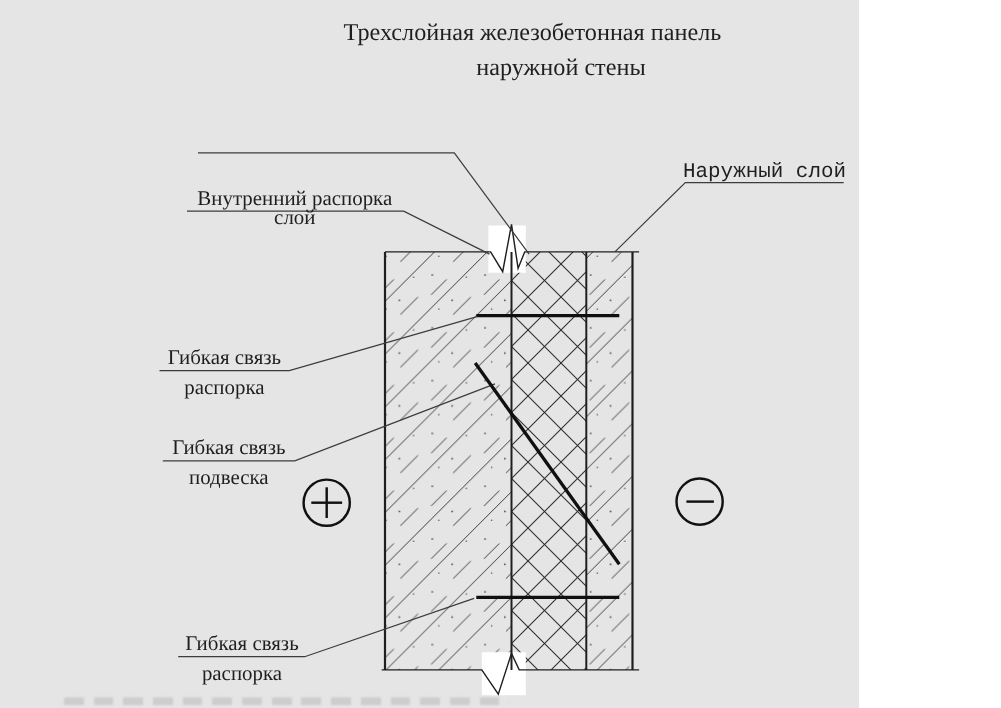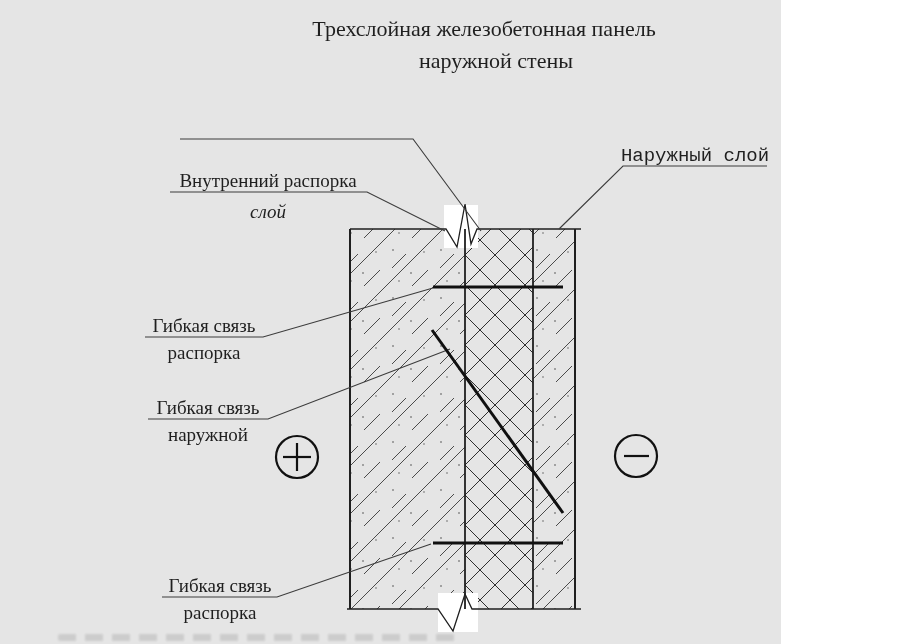--- a/index.html
+++ b/index.html
@@ -83,32 +83,32 @@
       <line x1="297" y1="443" x2="297" y2="471" stroke="#111111" stroke-width="2.2"></line>
     </g>
 
     <g>
       <circle cx="636" cy="456" r="21" fill="none" stroke="#111111" stroke-width="2.2"></circle>
       <line x1="624" y1="456" x2="649" y2="456" stroke="#111111" stroke-width="2.2"></line>
     </g>
   </svg>
 
   <div class="txt title" style="left:484px;top:16px;">Трехслойная железобетонная панель</div>
-  <div class="txt title" style="left:496px;top:48px;">наружной стены</div>
+  <div class="txt title" style="left:510px;top:48px;">наружной стены</div>
 
 
   <div class="txt callout" style="left:268px;top:170px;">Внутренний распорка</div>
-  <div class="txt callout" style="left:268px;top:201px;font-style:italic;">слой</div>
+  <div class="txt callout" style="left:268px;top:188px;">слой</div>
 
   <div class="txt callout" style="left:695px;top:145px;font-family:Liberation Mono, monospace;">Наружный слой</div>
 
   <div class="txt callout" style="left:204px;top:315px;">Гибкая связь</div>
   <div class="txt callout" style="left:204px;top:342px;">распорка</div>
 
   <div class="txt callout" style="left:208px;top:397px;">Гибкая связь</div>
-  <div class="txt callout" style="left:208px;top:424px;">наружной</div>
+  <div class="txt callout" style="left:208px;top:424px;">подвеска</div>
 
   <div class="txt callout" style="left:220px;top:575px;">Гибкая связь</div>
   <div class="txt callout" style="left:220px;top:602px;">распорка</div>
 
   <div class="watermark"></div>
 
 </div>
 
 </body></html>

